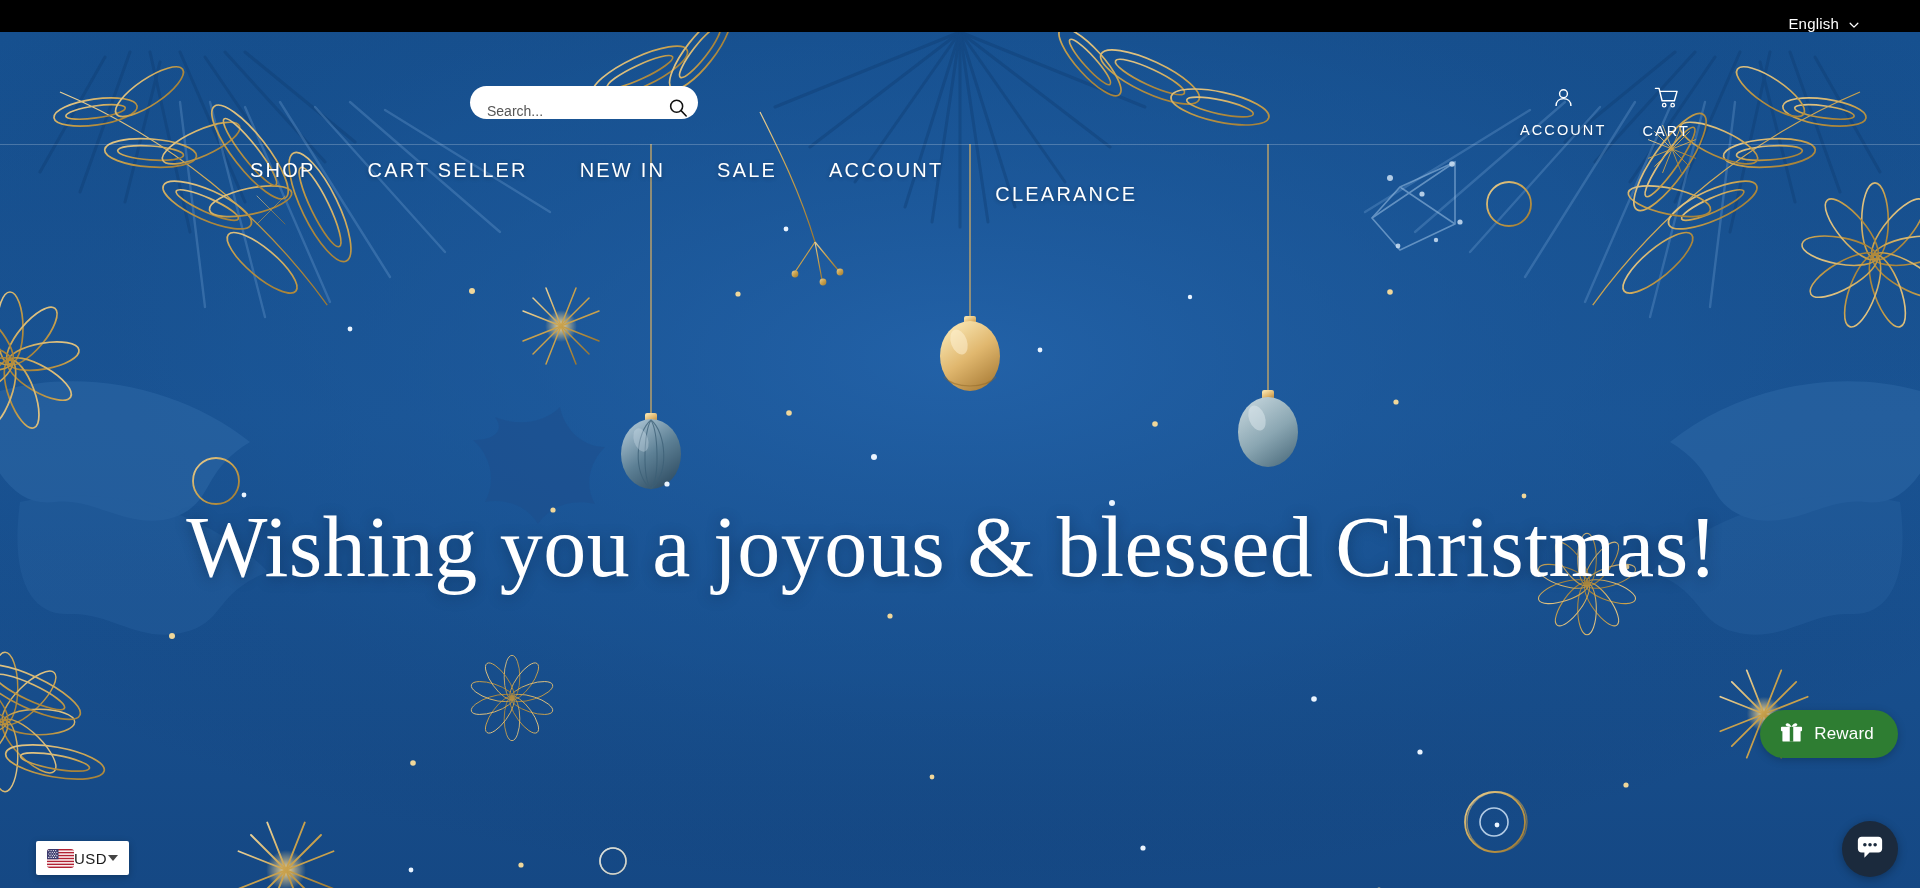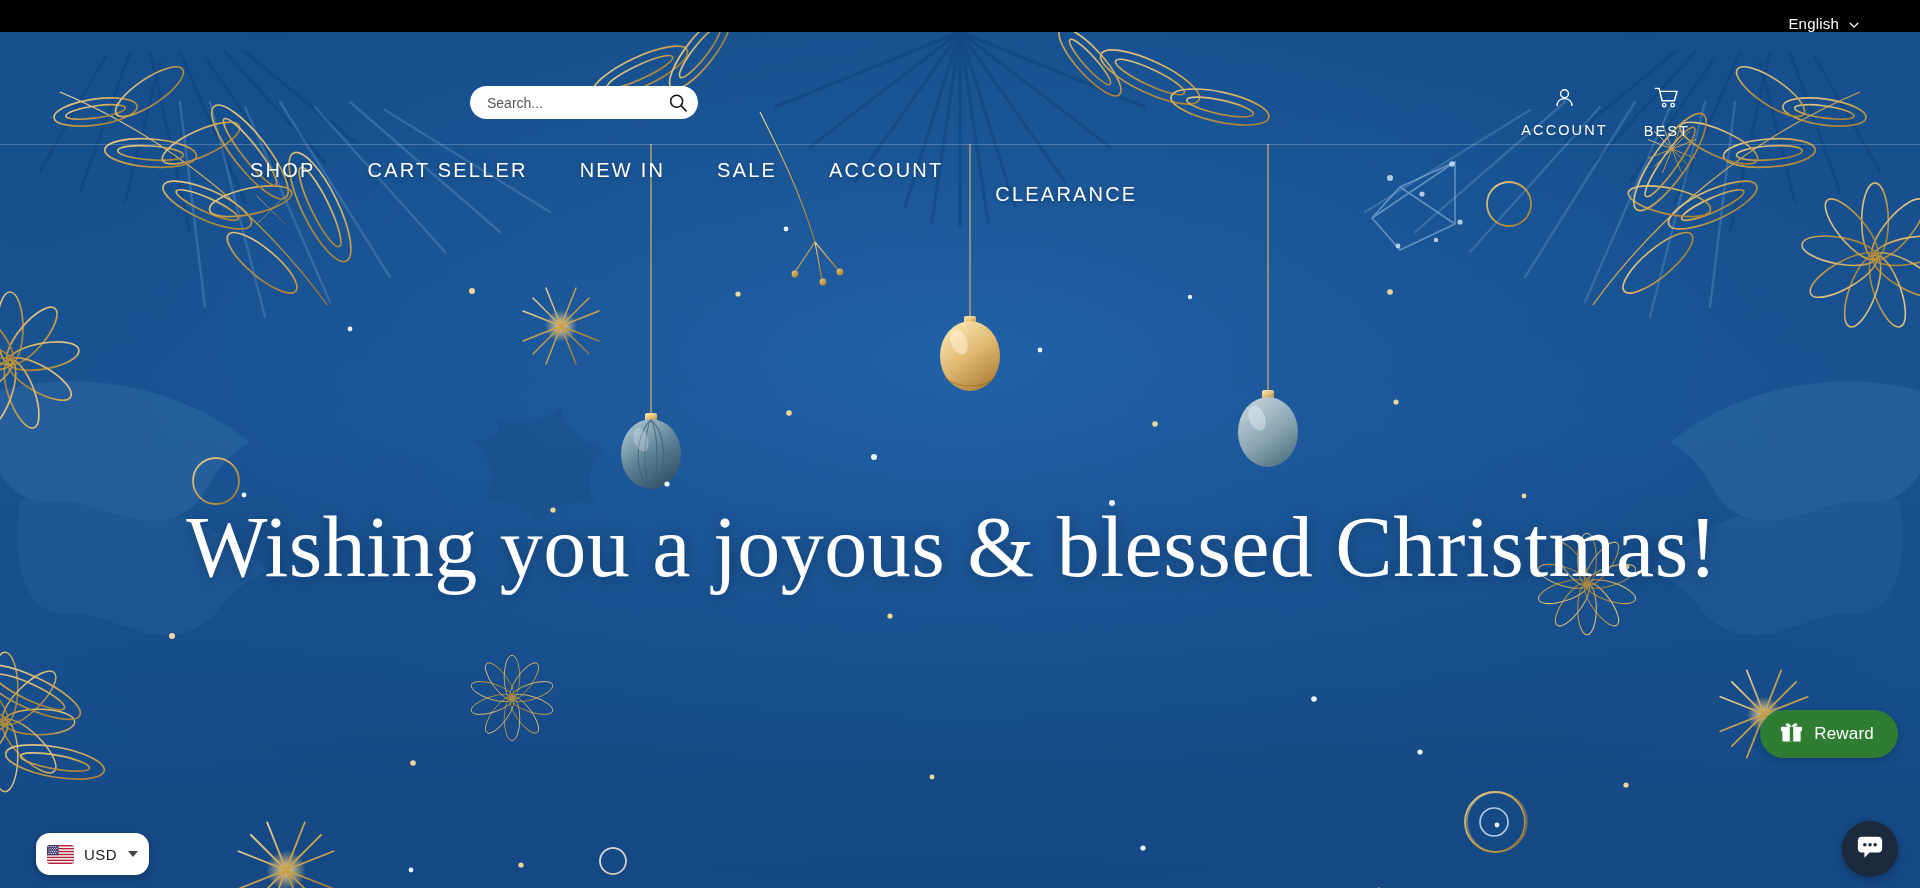--- a/index.html
+++ b/index.html
@@ -102,21 +102,21 @@
   }
   .search-box {
     position: absolute;
     left: 470px;
     top: 54px;
     width: 228px;
     height: 33px;
     background: #ffffff;
     border-radius: 18px;
     display: flex;
-    align-items: center;
+    align-items: flex-end;
     padding: 0 12px 0 17px;
   }
   .search-input {
     flex: 1;
     border: none;
     outline: none;
     background: transparent;
     font-family: "Liberation Sans", sans-serif;
     font-size: 14px;
     color: #222;
@@ -191,26 +191,25 @@
     z-index: 15;
     text-shadow: 0 2px 14px rgba(4,25,50,.38);
     transform: translateX(-8px);
   }
 
   
   .currency-picker {
     position: absolute;
     left: 36px;
     bottom: 13px;
-    height: 42px;
+    height: 34px;
     background: #ffffff;
-    border-radius: 14px;
+    border-radius: 2px;
     display: flex;
     align-items: center;
-    gap: 10px;
     padding: 0 11px 0 11px;
     box-shadow: 0 2px 7px rgba(0,0,0,.25);
     cursor: pointer;
     z-index: 35;
   }
   .flag-icon {
     width: 27px; height: 19px;
     border-radius: 3px;
     display: block;
     overflow: hidden;
@@ -707,21 +706,21 @@
         <span>ACCOUNT</span>
       </div>
       <div class="action-link">
         <span>
           <svg viewBox="0 0 26 24" width="25" height="23">
               <path d="M1.5 2.5 H5.2 L8.4 15.4 H21.2 L24 5.6 H6.2" fill="none" stroke="#fff" stroke-width="1.5" stroke-linejoin="round" stroke-linecap="round"></path>
               <circle cx="10.6" cy="20" r="1.8" fill="none" stroke="#fff" stroke-width="1.4"></circle>
               <circle cx="19.4" cy="20" r="1.8" fill="none" stroke="#fff" stroke-width="1.4"></circle>
             </svg>
         </span>
-        <span>BEST</span>
+        <span>CART</span>
       </div>
     </div>
   </header>
 
   <nav class="main-nav">
     <span class="nav-item">SHOP</span>
     <span class="nav-item">CART SELLER</span>
     <span class="nav-item">NEW IN</span>
     <span class="nav-item">SALE</span>
     <span class="nav-item">ACCOUNT</span>

